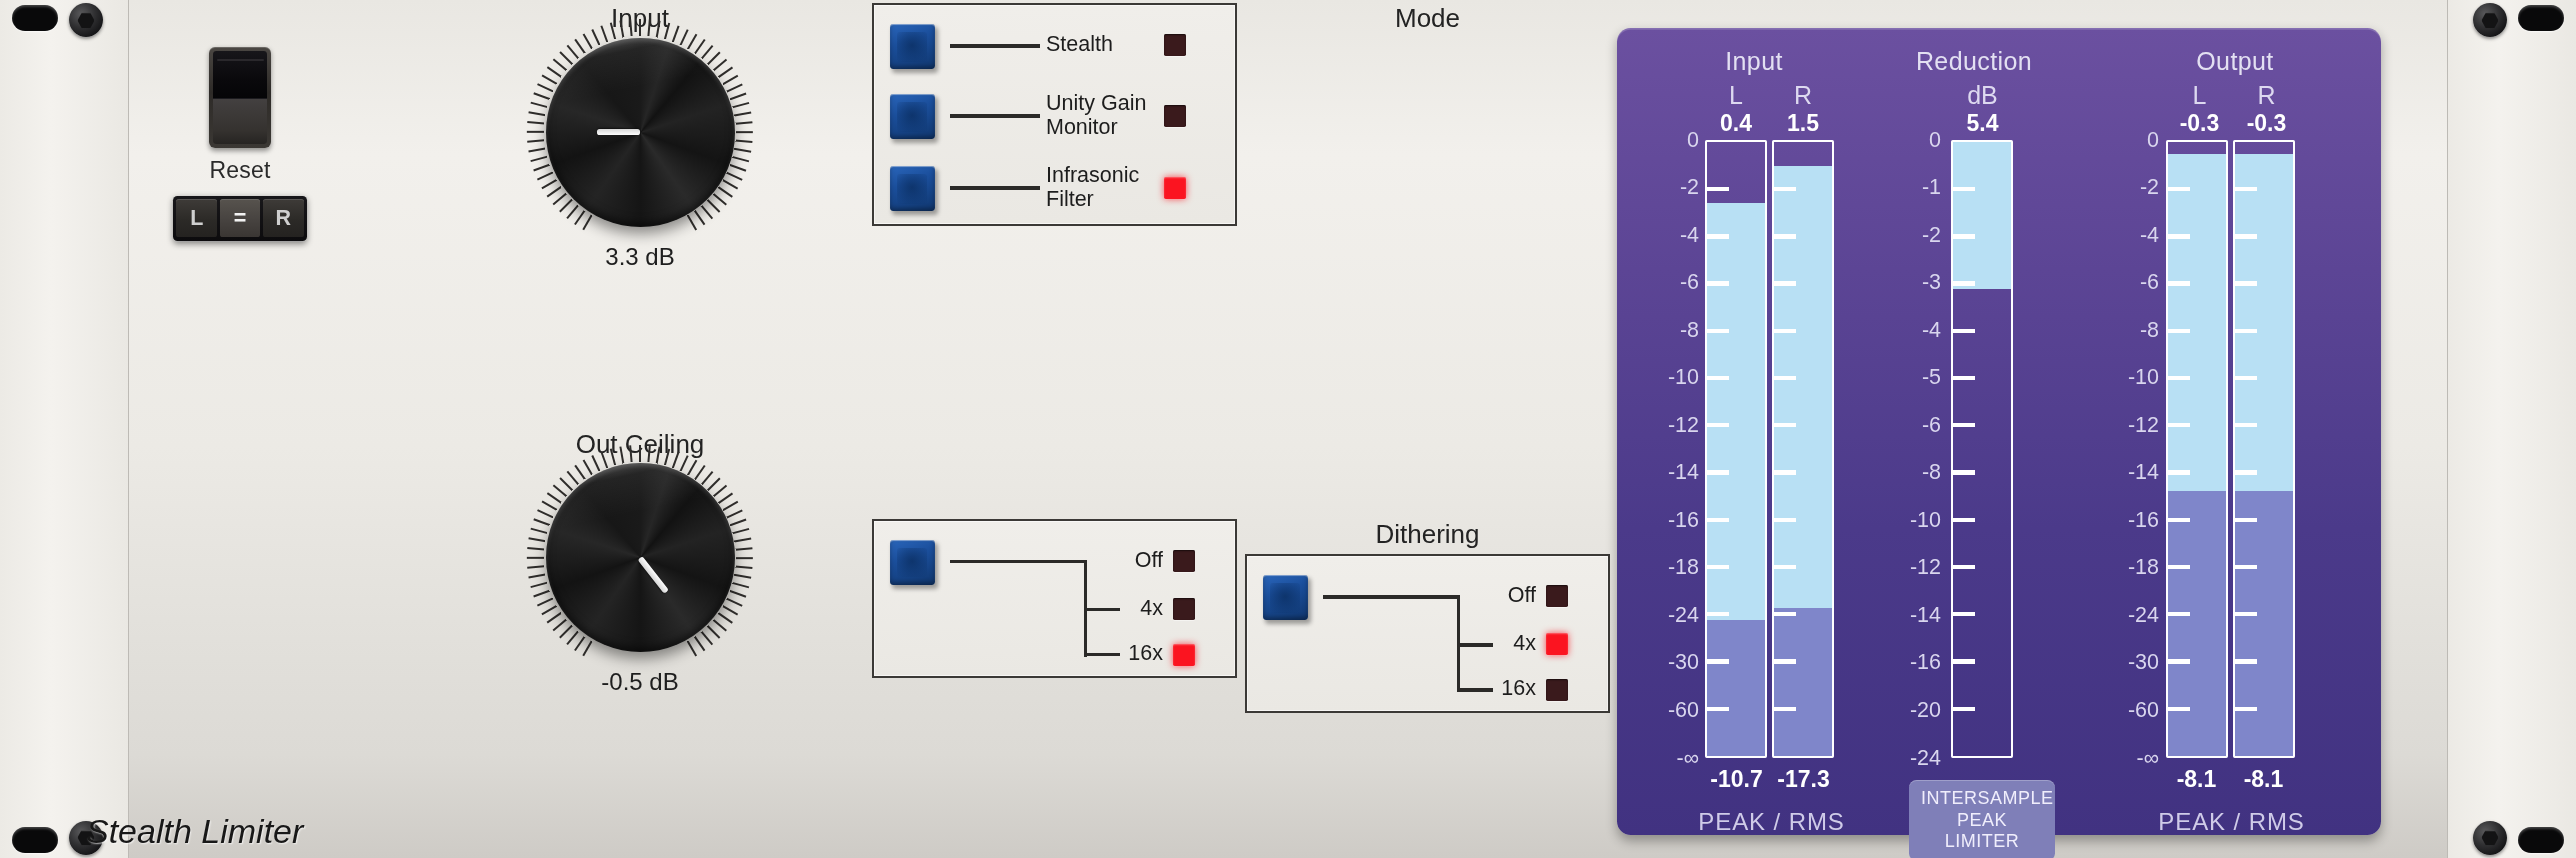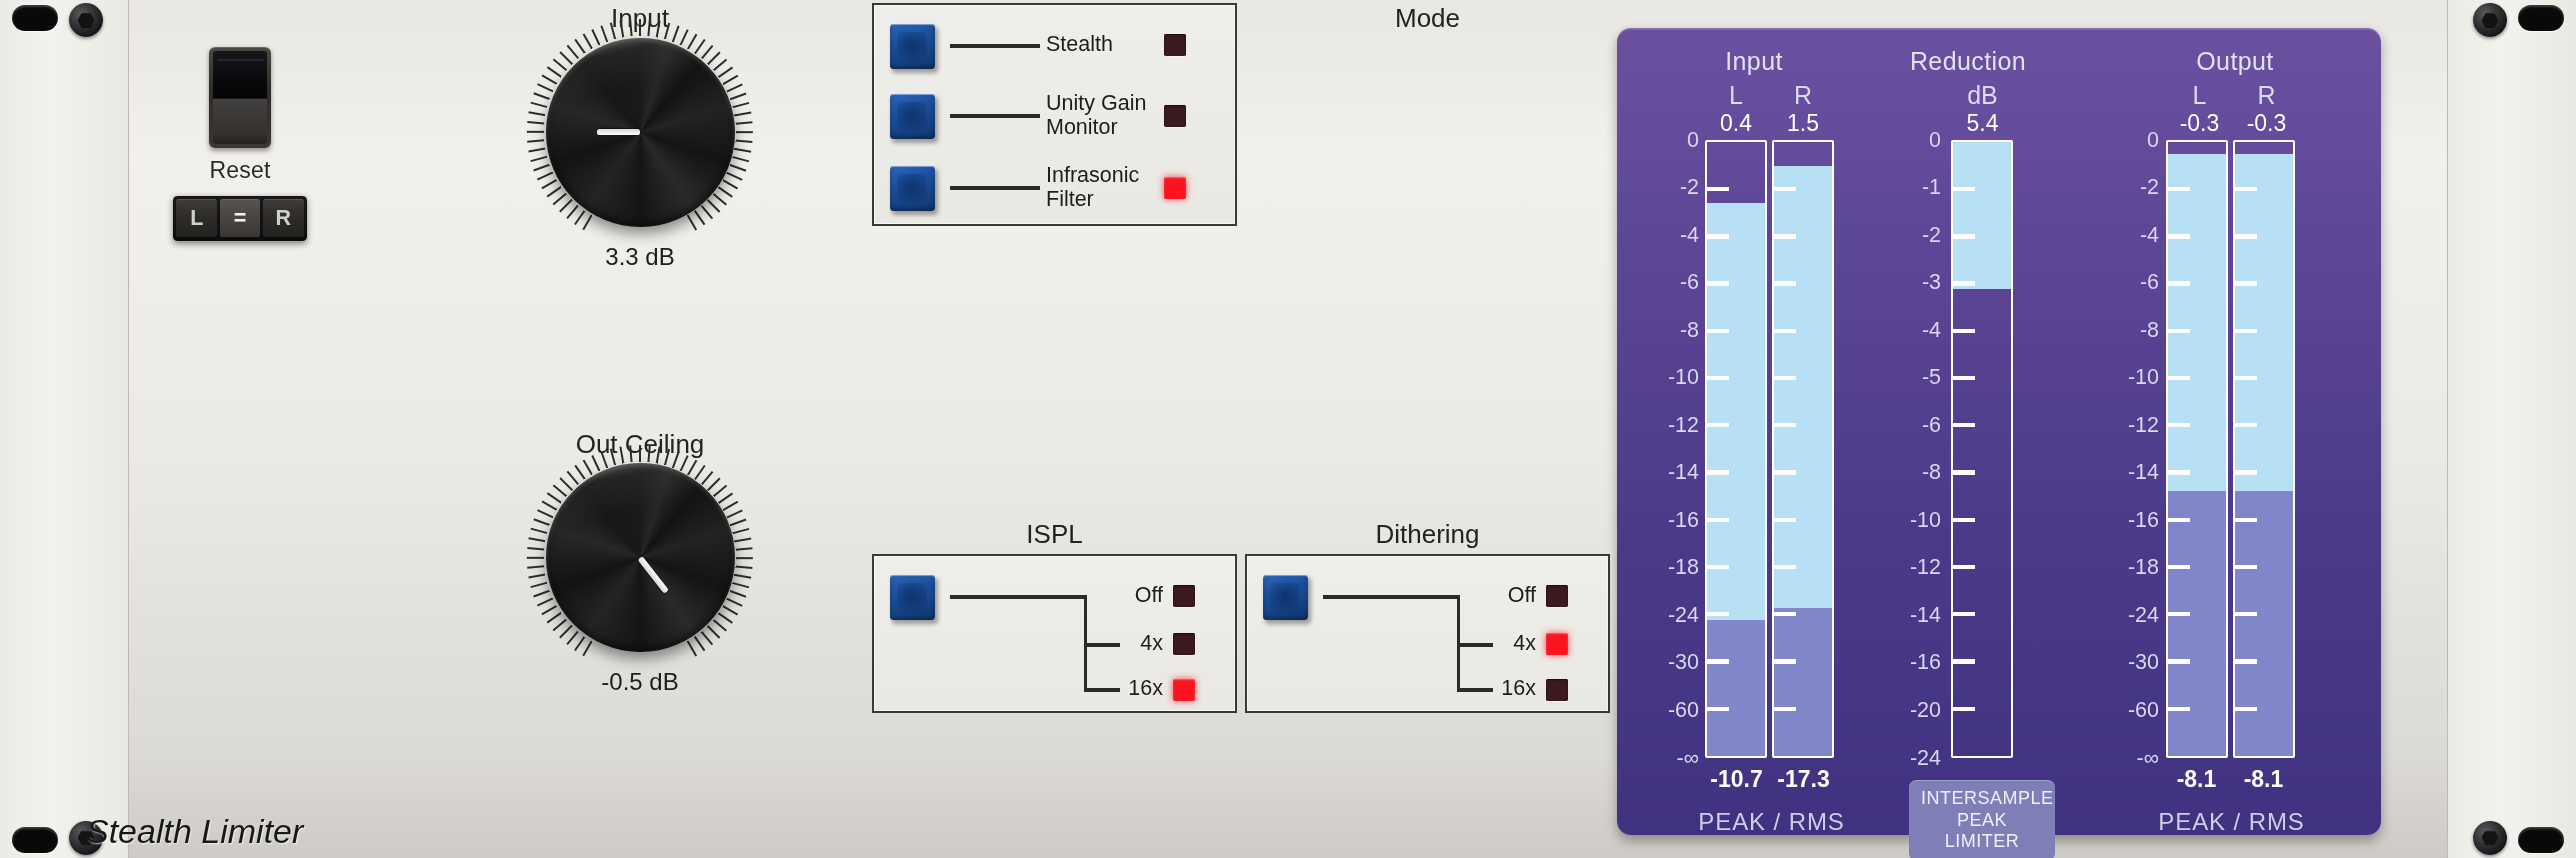--- a/index.html
+++ b/index.html
@@ -184,21 +184,21 @@
   .mgroup-title {
     position: absolute; font-size: 25px; color: #e3e0f2; text-align: center;
     font-weight: 300; letter-spacing: 0.4px;
   }
   .ch-label {
     position: absolute; font-size: 25px; color: #ddd9f0; text-align: center;
     font-weight: 300;
   }
   .ch-val {
     position: absolute; font-size: 23px; color: #ffffff; text-align: center;
-    font-weight: normal;
+    font-weight: bold;
   }
   .bar {
     position: absolute; width: 62px;
     border: 2.6px solid #ffffff; border-radius: 1.7px;
     background: transparent; overflow: hidden;
   }
   .bar .peakfill, .bar .rmsfill {
     position: absolute; left: 0; right: 0; bottom: 0;
   }
   .bar .peakfill { background: #b8e0f4; }
@@ -432,21 +432,20 @@
 Filter</div>
       <div class="led on" style="left:290px; top:172px;"></div>
     </div>
   </div>
 
   <div class="panel" style="left:1245px; top:3.4px; width:365px;">
     <div class="panel-title">Mode</div>
   </div>
 
   <div class="panel" style="left:872px; top:519px; width:365px;">
-    <div class="panel-title">ISPL</div>
     <div class="panel-box" style="height:159px;">
       <div class="opt-btn" style="left:15.5px; top:19px;"></div>
 
       <div class="wire" style="left:76px;  top:39px;  width:137px; height:3.4px;"></div>
       <div class="wire" style="left:210px; top:39px;  width:3.4px;   height:97px;"></div>
       <div class="wire" style="left:210px; top:87px; width:36px;  height:3.4px;"></div>
       <div class="wire" style="left:210px; top:132px; width:36px;  height:3.4px;"></div>
 
       <div class="opt-label ralign" style="left:203px; width:86px; top:27.5px;">Off</div>
       <div class="led" style="left:299px; top:29px;"></div>
@@ -476,21 +475,21 @@
       <div class="led on" style="left:299px; top:77px;"></div>
 
       <div class="opt-label ralign" style="left:203px; width:86px; top:121px;">16x</div>
       <div class="led" style="left:299px; top:123px;"></div>
     </div>
   </div>
 
   <div class="meters">
 
     <div class="mgroup-title" style="left:17px;  top:19px; width:240px;">Input</div>
-    <div class="mgroup-title" style="left:231px; top:19px; width:240px;">Reduction</div>
+    <div class="mgroup-title" style="left:237px; top:19px; width:240px;">Reduction</div>
     <div class="mgroup-title" style="left:498px; top:19px; width:240px;">Output</div>
 
     <div class="ch-label" style="left:89px; top:53px; width:60px;">L</div>
     <div class="ch-val" style="left:89px; top:82px; width:60px;">0.4</div>
     <div class="ch-label" style="left:156px; top:53px; width:60px;">R</div>
     <div class="ch-val" style="left:156px; top:82px; width:60px;">1.5</div>
 
     <div class="scale" style="left:43px; top:112px; width:39px; height:618px;" id="scale-input">
         <span style="top: 0%;">0</span>
         <span style="top: 7.69231%;">-2</span>

